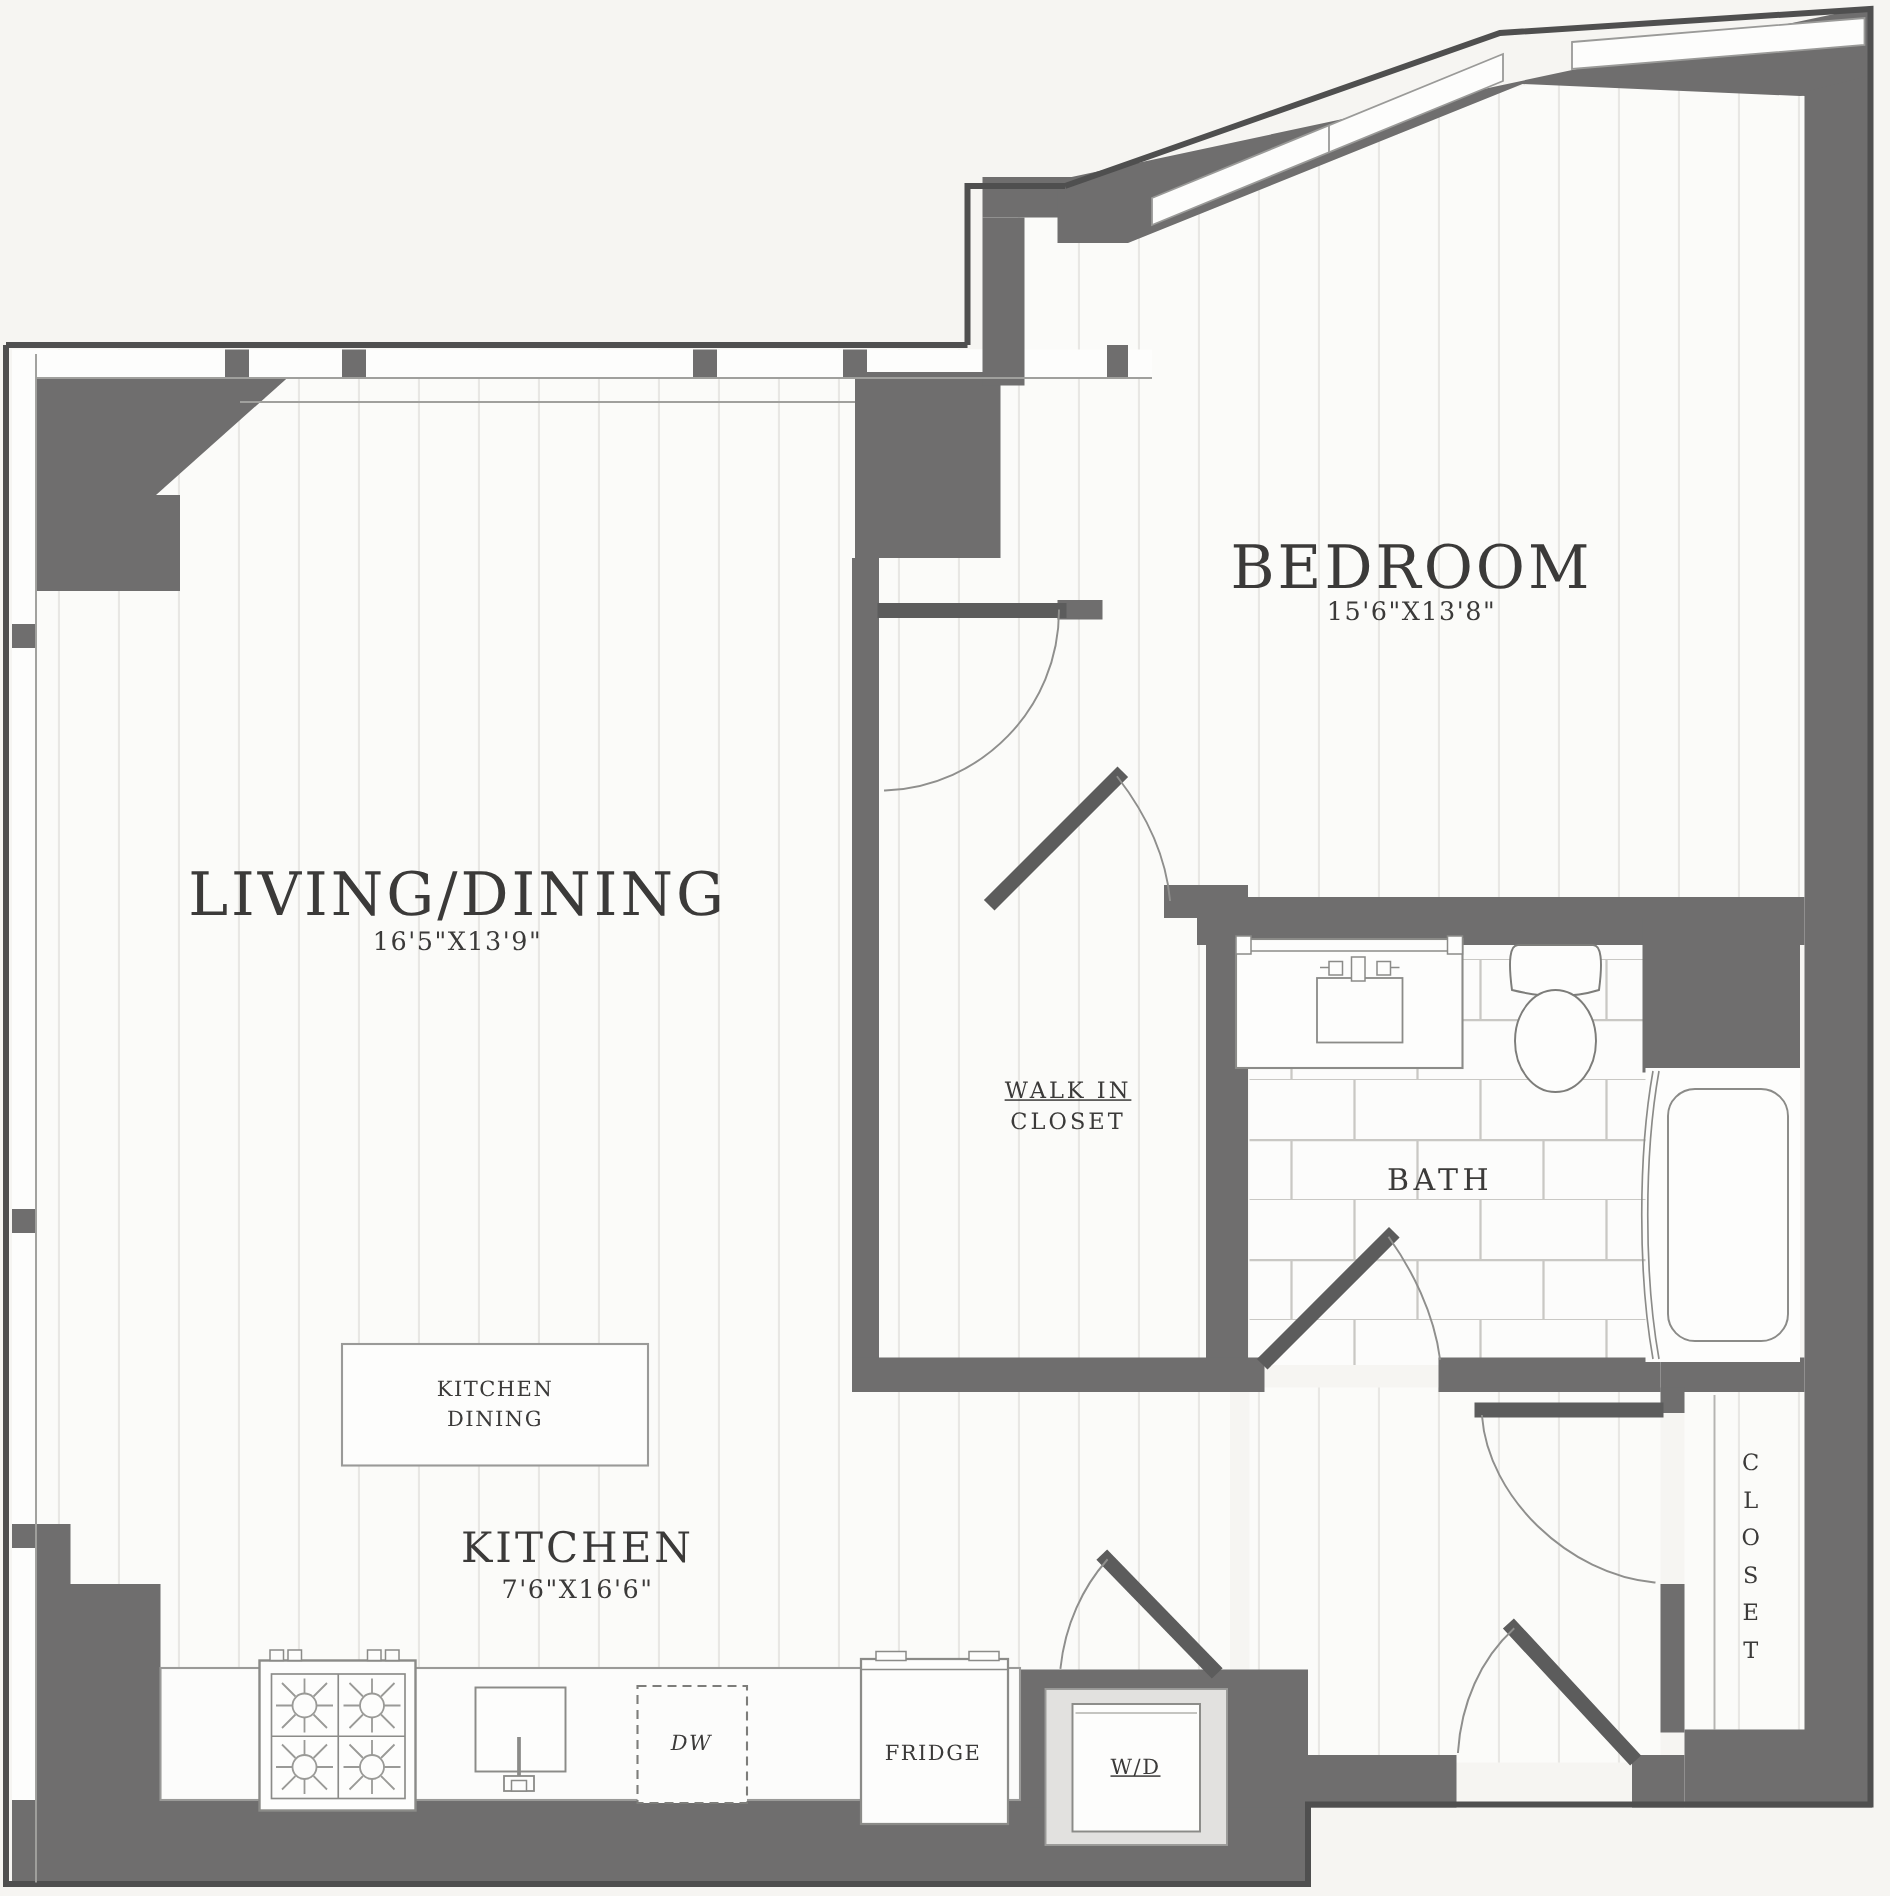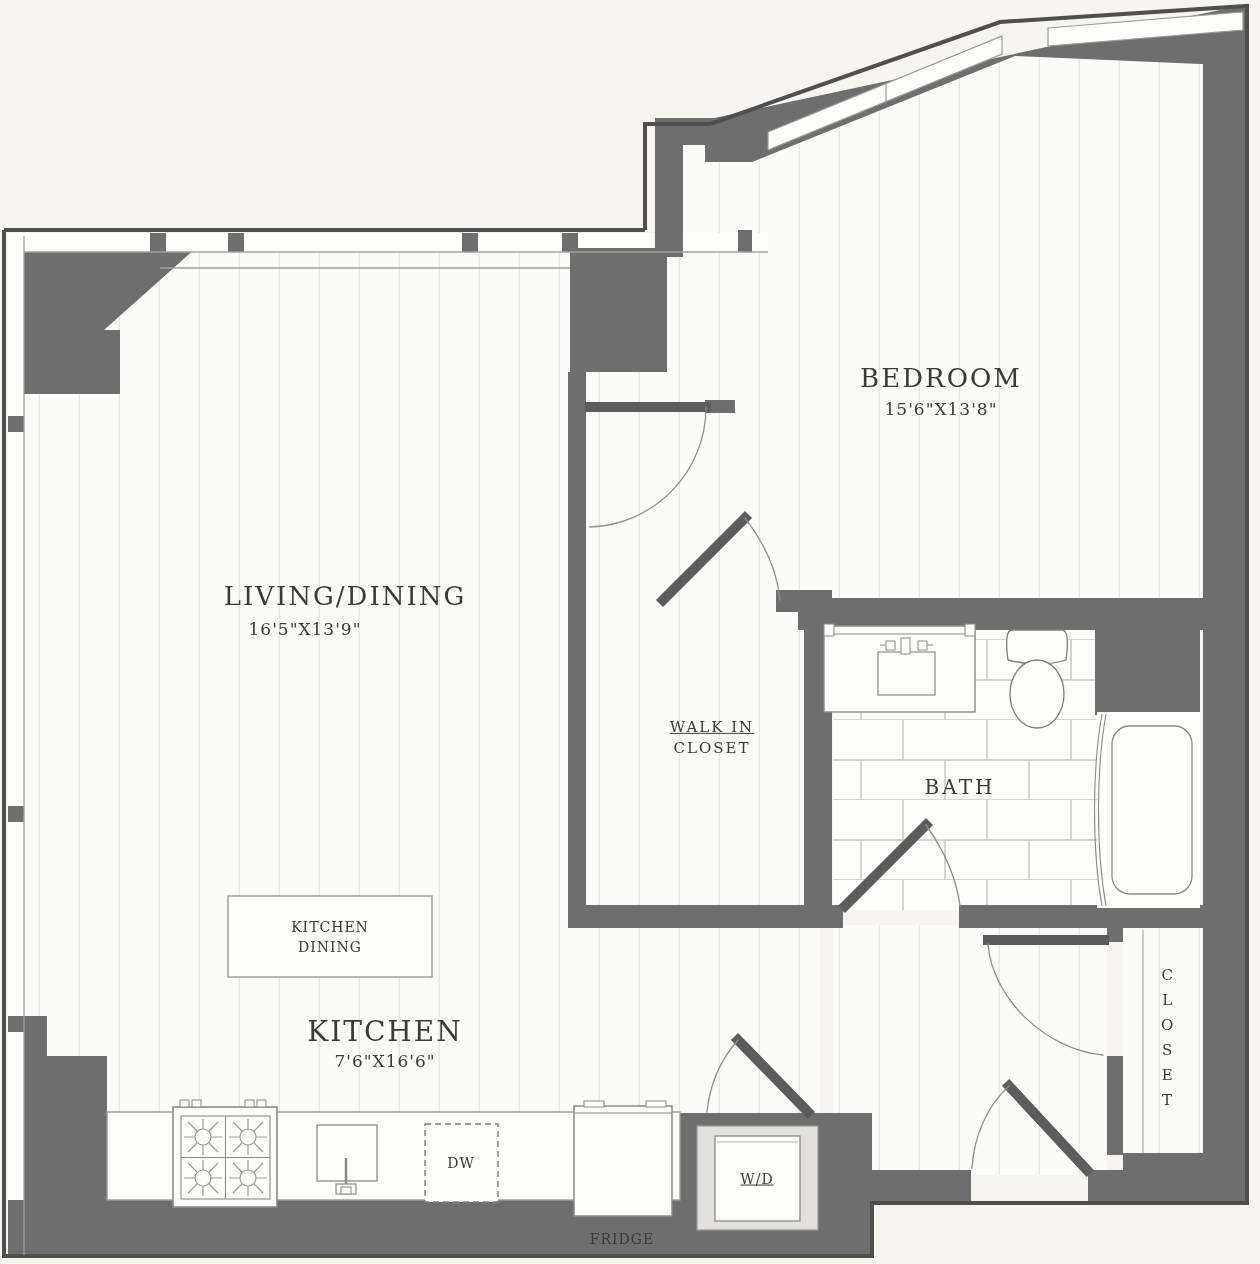--- a/index.html
+++ b/index.html
@@ -1,21 +1,21 @@
 <!DOCTYPE html>
 <html><head>
 <meta charset="utf-8">
 <style>
   html,body{margin:0;padding:0;background:#f6f5f2;}
   .plan{position:relative;width:1260px;height:1264px;background:#f6f5f2;overflow:hidden;
         font-family:"DejaVu Serif", "Liberation Serif", serif;}
   .plan svg{position:absolute;left:0;top:0;}
   .lbl{position:absolute;transform:translate(-50%,-50%);color:#3b3a39;white-space:nowrap;
        text-align:center;line-height:1.35;}
-  .room-name{font-size:26px;letter-spacing:2px;}
+  .room-name{font-size:40px;letter-spacing:2px;}
   .room-dims{font-size:17px;letter-spacing:1px;}
   .small-name{font-size:15px;letter-spacing:2px;}
   .fixture-name{font-size:14px;letter-spacing:1px;}
   .bath-name{font-size:20px;letter-spacing:3px;}
   .kitchen-name{font-size:28px;letter-spacing:2px;}
   .vertical-text{writing-mode:vertical-rl;text-orientation:upright;letter-spacing:7px;
        font-size:15px;}
 </style>
 </head>
 <body>
@@ -195,35 +195,35 @@
       <line x1="988" y1="940" x2="1104" y2="940" stroke="#5c5c5c" stroke-width="10"></line>
       <path d="M988 944 C992 998 1046 1050 1103 1055" fill="none" stroke="#8f8f8d" stroke-width="1.3"></path>
     </g>
     <g>
       <line x1="1087" y1="1170" x2="1009" y2="1086" stroke="#5c5c5c" stroke-width="10"></line>
       <path d="M1009 1086 C987 1106 974 1136 972 1168" fill="none" stroke="#8f8f8d" stroke-width="1.3"></path>
     </g>
   </g>
 </svg>
 
-<div class="lbl room-name" style="left:305px;top:597px;margin-left:40px;">LIVING/DINING</div>
+<div class="lbl room-name" style="left:305px;top:597px;">LIVING/DINING</div>
 <div class="lbl room-dims" style="left:305px;top:629px;">16'5"X13'9"</div>
 
 <div class="lbl room-name" style="left:941px;top:379px;">BEDROOM</div>
 <div class="lbl room-dims" style="left:941px;top:409px;">15'6"X13'8"</div>
 
 <div class="lbl kitchen-name" style="left:385px;top:1032px;">KITCHEN</div>
 <div class="lbl room-dims" style="left:385px;top:1061px;">7'6"X16'6"</div>
 
 <div class="lbl fixture-name" style="left:330px;top:927px;">KITCHEN</div>
 <div class="lbl fixture-name" style="left:330px;top:947px;">DINING</div>
 
 <div class="lbl small-name" style="left:712px;top:727px;text-decoration:underline;">WALK IN</div>
 <div class="lbl small-name" style="left:712px;top:748px;">CLOSET</div>
 
 <div class="lbl bath-name" style="left:960px;top:787px;text-align:right;">BATH</div>
 
 <div class="lbl vertical-text" style="left:1167px;top:1041px;">CLOSET</div>
 
-<div class="lbl fixture-name" style="left:461px;top:1163px;">DW</div>
-<div class="lbl fixture-name" style="left:622px;top:1239px;">FRIDGE</div>
+<div class="lbl fixture-name" style="left:461px;top:1163px;font-style:italic;">DW</div>
+<div class="lbl fixture-name" style="left:622px;top:1170px;">FRIDGE</div>
 <div class="lbl fixture-name" style="left:757px;top:1179px;text-decoration:underline;">W/D</div>
 </div>
 
 </body></html>

